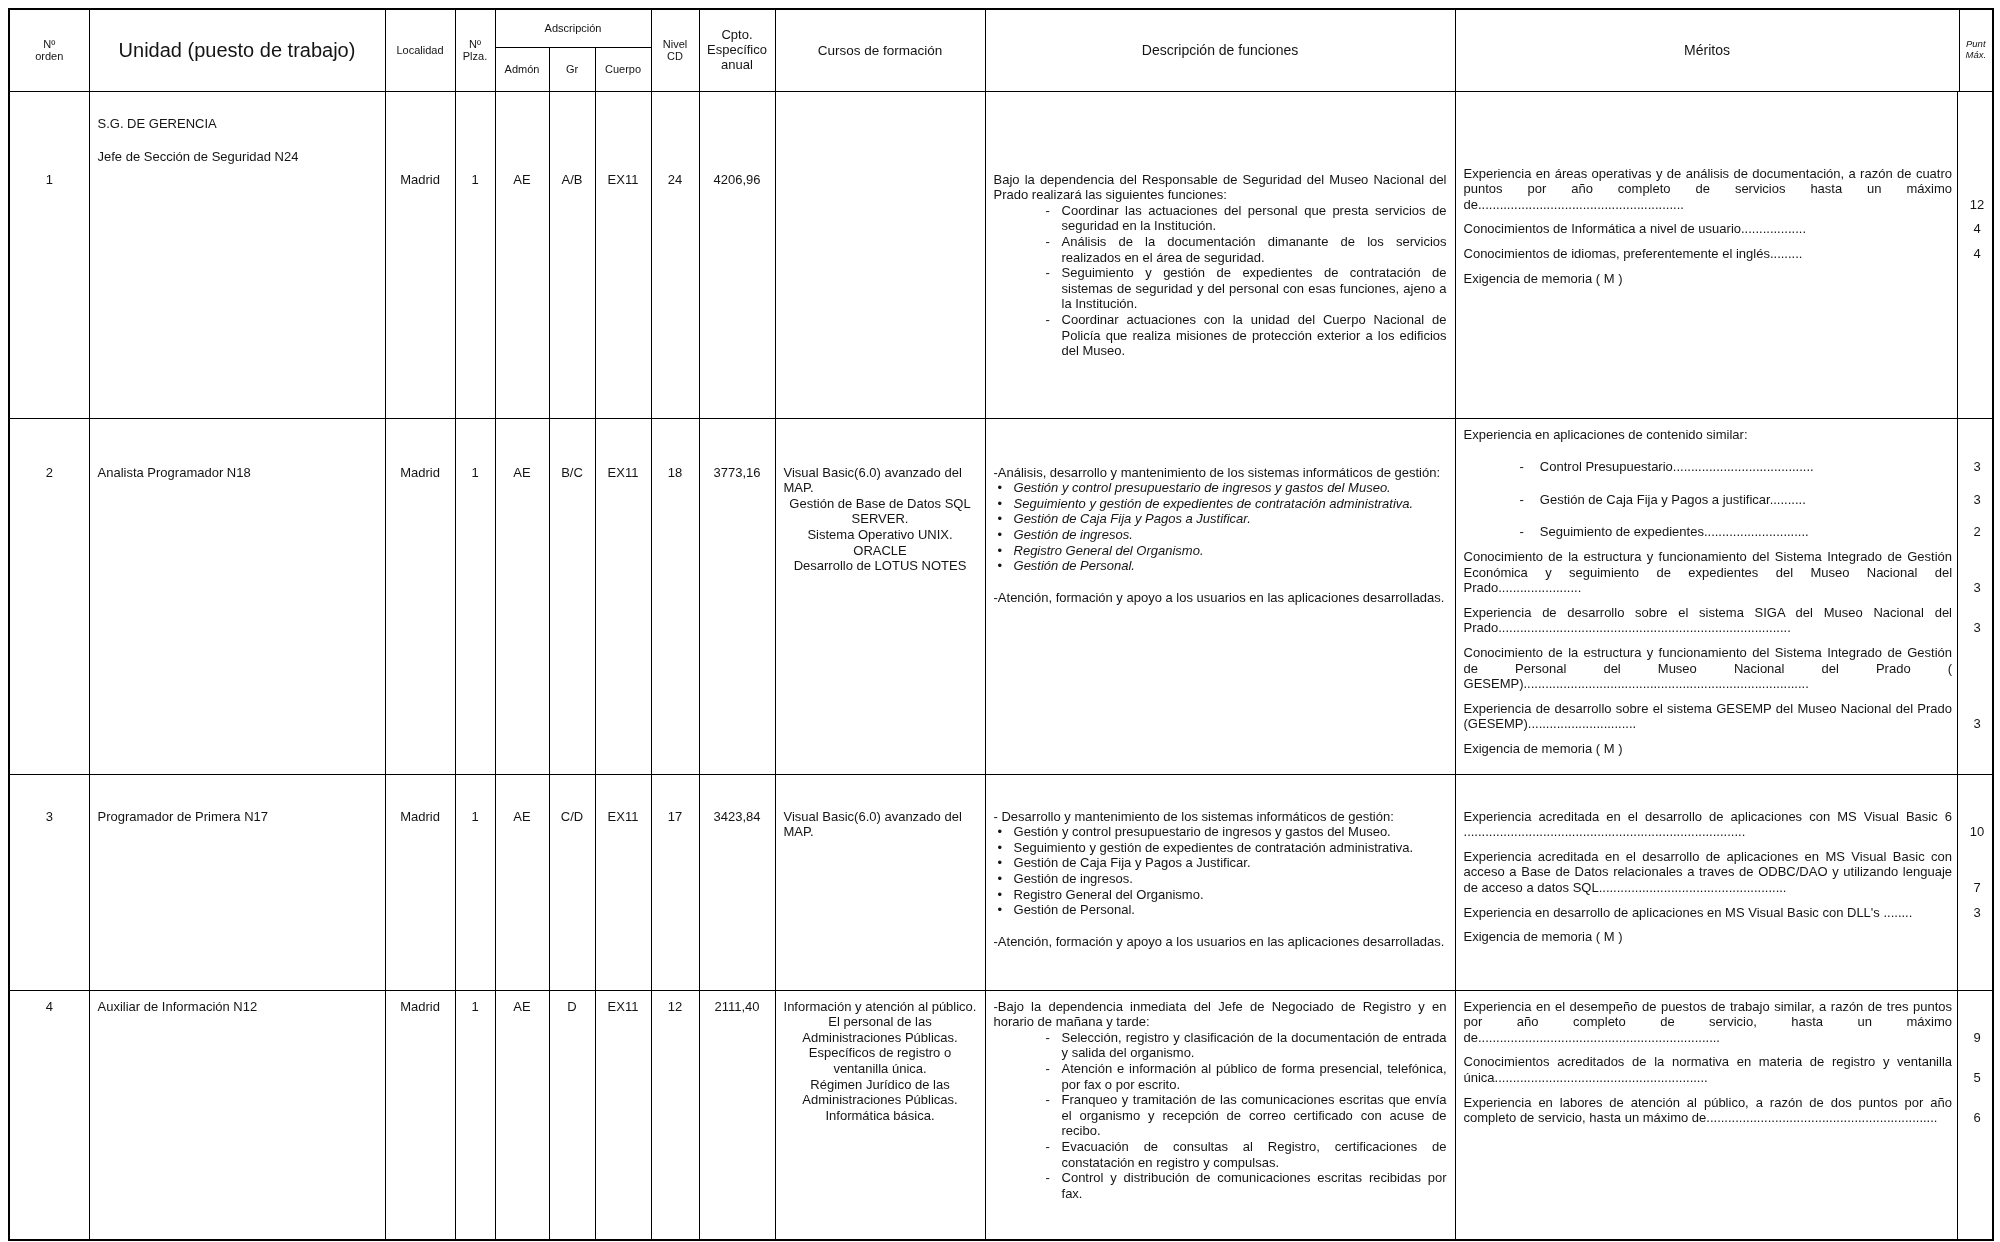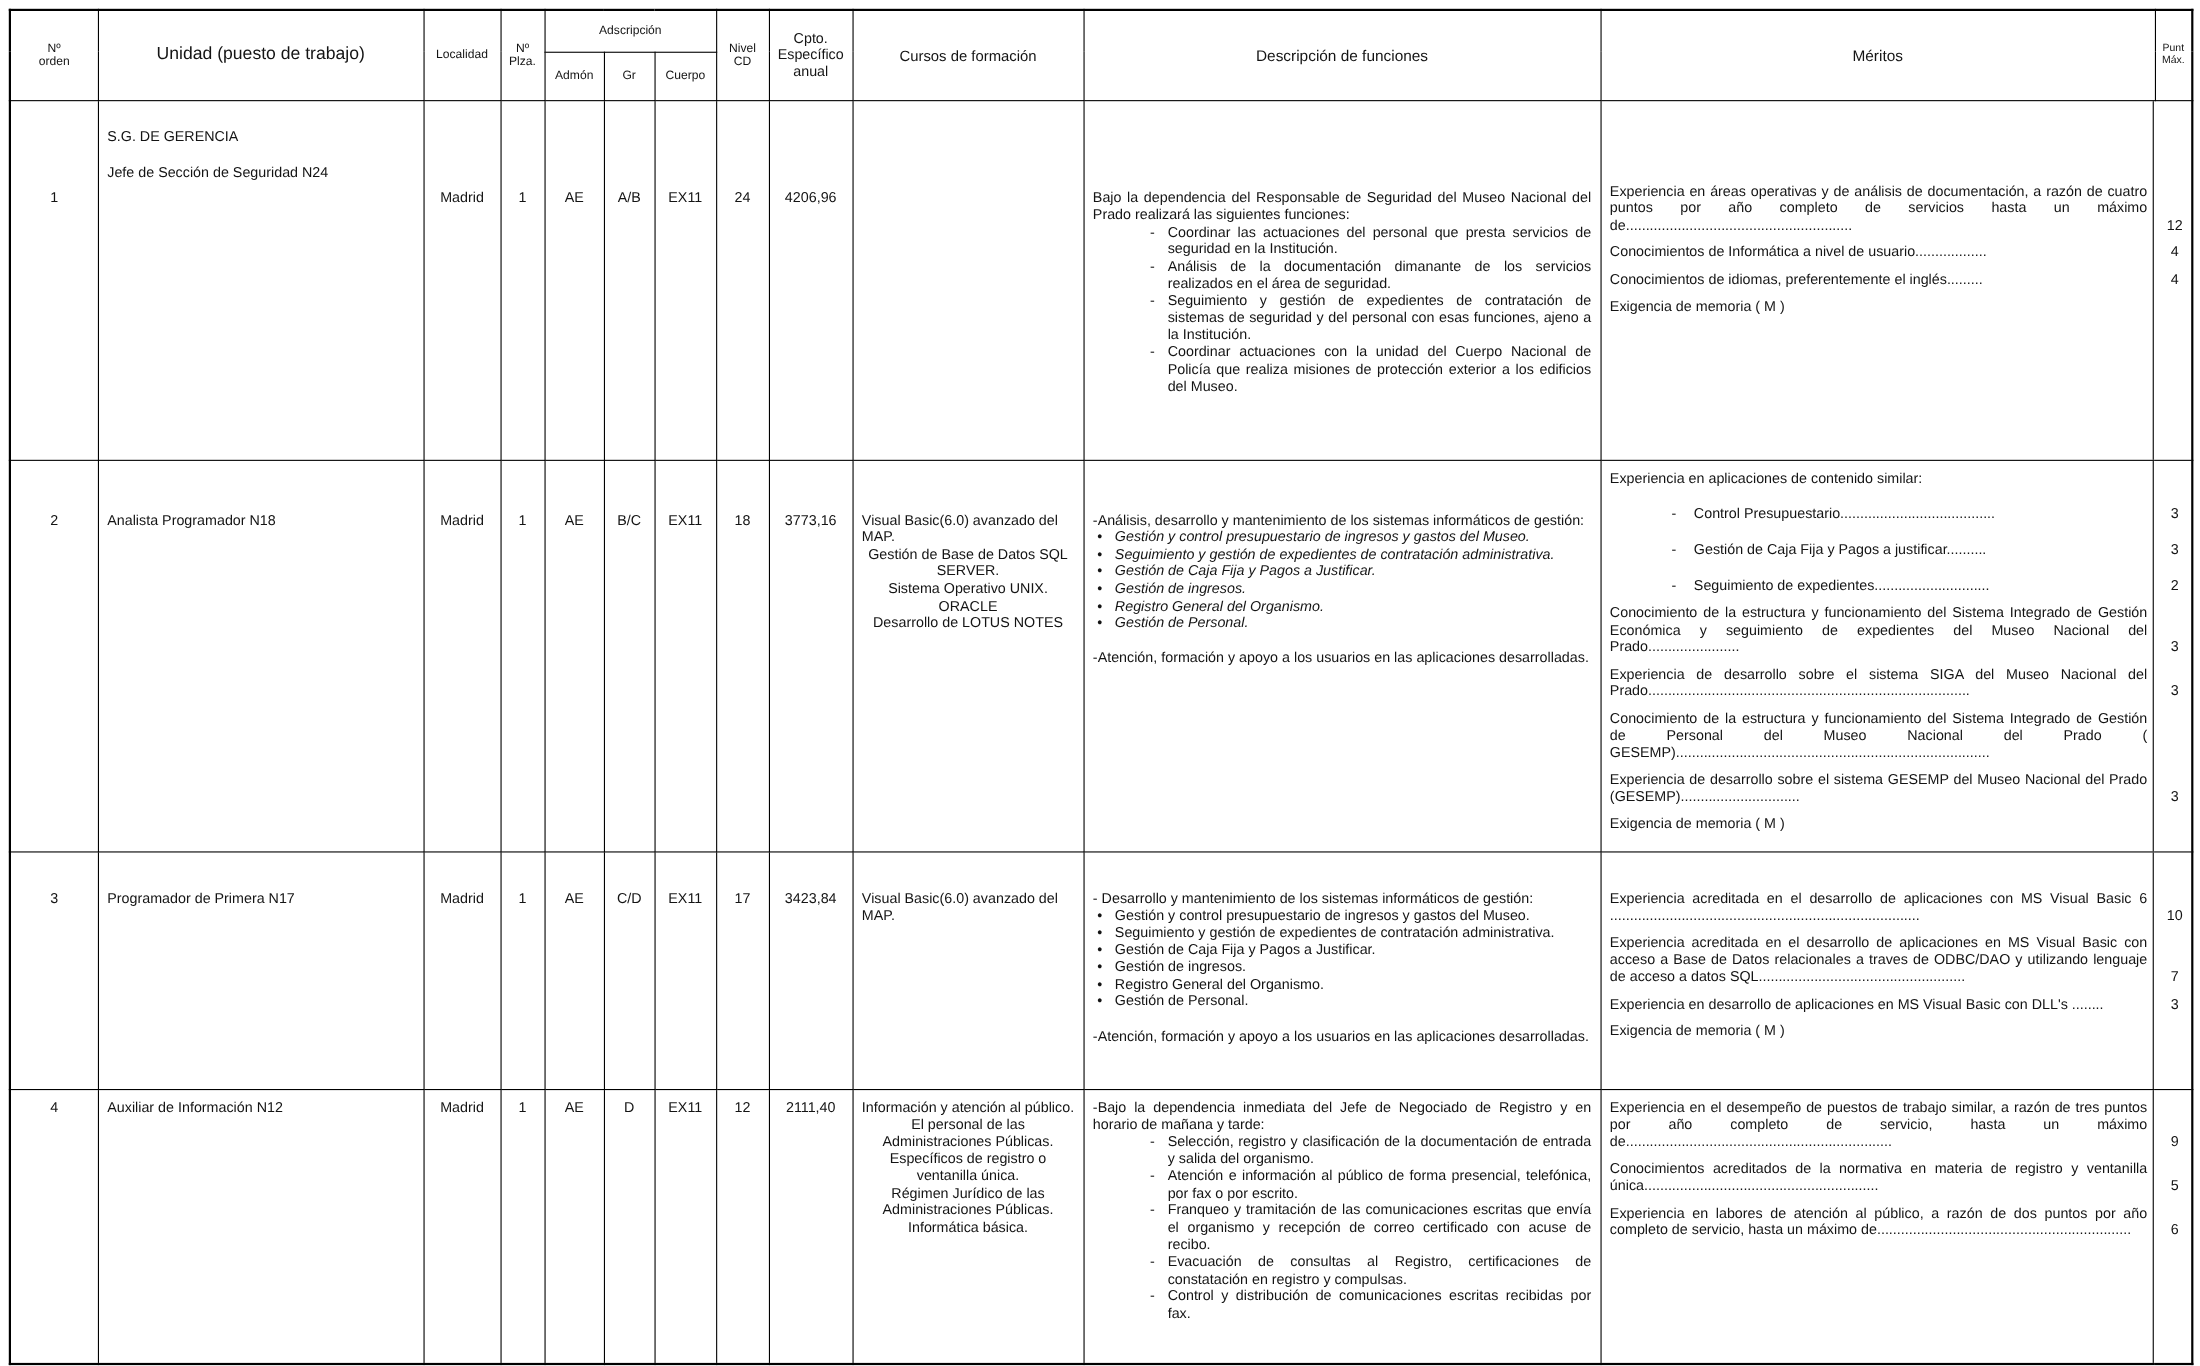--- a/index.html
+++ b/index.html
@@ -4,31 +4,31 @@
 <title>Relación de puestos de trabajo</title>
 <style>
   html,body{margin:0;padding:0;background:#ffffff;color:#141414;
     font-family:"Liberation Sans","DejaVu Sans",sans-serif;}
   .page{width:2000px;height:1242px;overflow:hidden;background:#fff;box-sizing:border-box;padding:8px;}
   table.rpt{border-collapse:collapse;table-layout:fixed;width:1984px;border:2px solid #000;}
   th,td{border:1px solid #000;vertical-align:top;box-sizing:border-box;}
   thead th{vertical-align:middle;text-align:center;font-weight:normal;line-height:1.15;padding:12px 3px;}
   .th-pre{white-space:pre-line;margin-top:40px;}
   .h-orden{font-size:11px;}
-  .h-unidad{font-size:16px;}
+  .h-unidad{font-size:20px;}
   .h-localidad{font-size:11px;}
   .h-plazas{font-size:11px;}
   .h-adscripcion{font-size:11px;height:26px;}
   .h-sub{font-size:11px;height:44px;}
   .h-nivel{font-size:11px;}
   .h-cpto{font-size:13px;}
   .h-cursos{font-size:13.5px;}
   .h-desc{font-size:14px;}
   .h-meritos{font-size:14px;}
-  .h-punt{font-size:9.5px;}
+  .h-punt{font-size:9.5px;font-style:italic;}
   thead tr:first-child{height:26px;}
   thead tr:last-child{height:44px;}
 
   tbody td{font-size:13px;line-height:1.2;padding:6px 8px 10px;}
   td.center{text-align:center;}
   tr.r1{height:327px;} tr.r2{height:356px;} tr.r3{height:216px;} tr.r4{height:250px;}
 
   tr.r1 > td{padding-top:80px;}
   tr.r1 > td.unidad-cell{padding-top:24px;}
   tr.r2 > td{padding-top:46px;}

